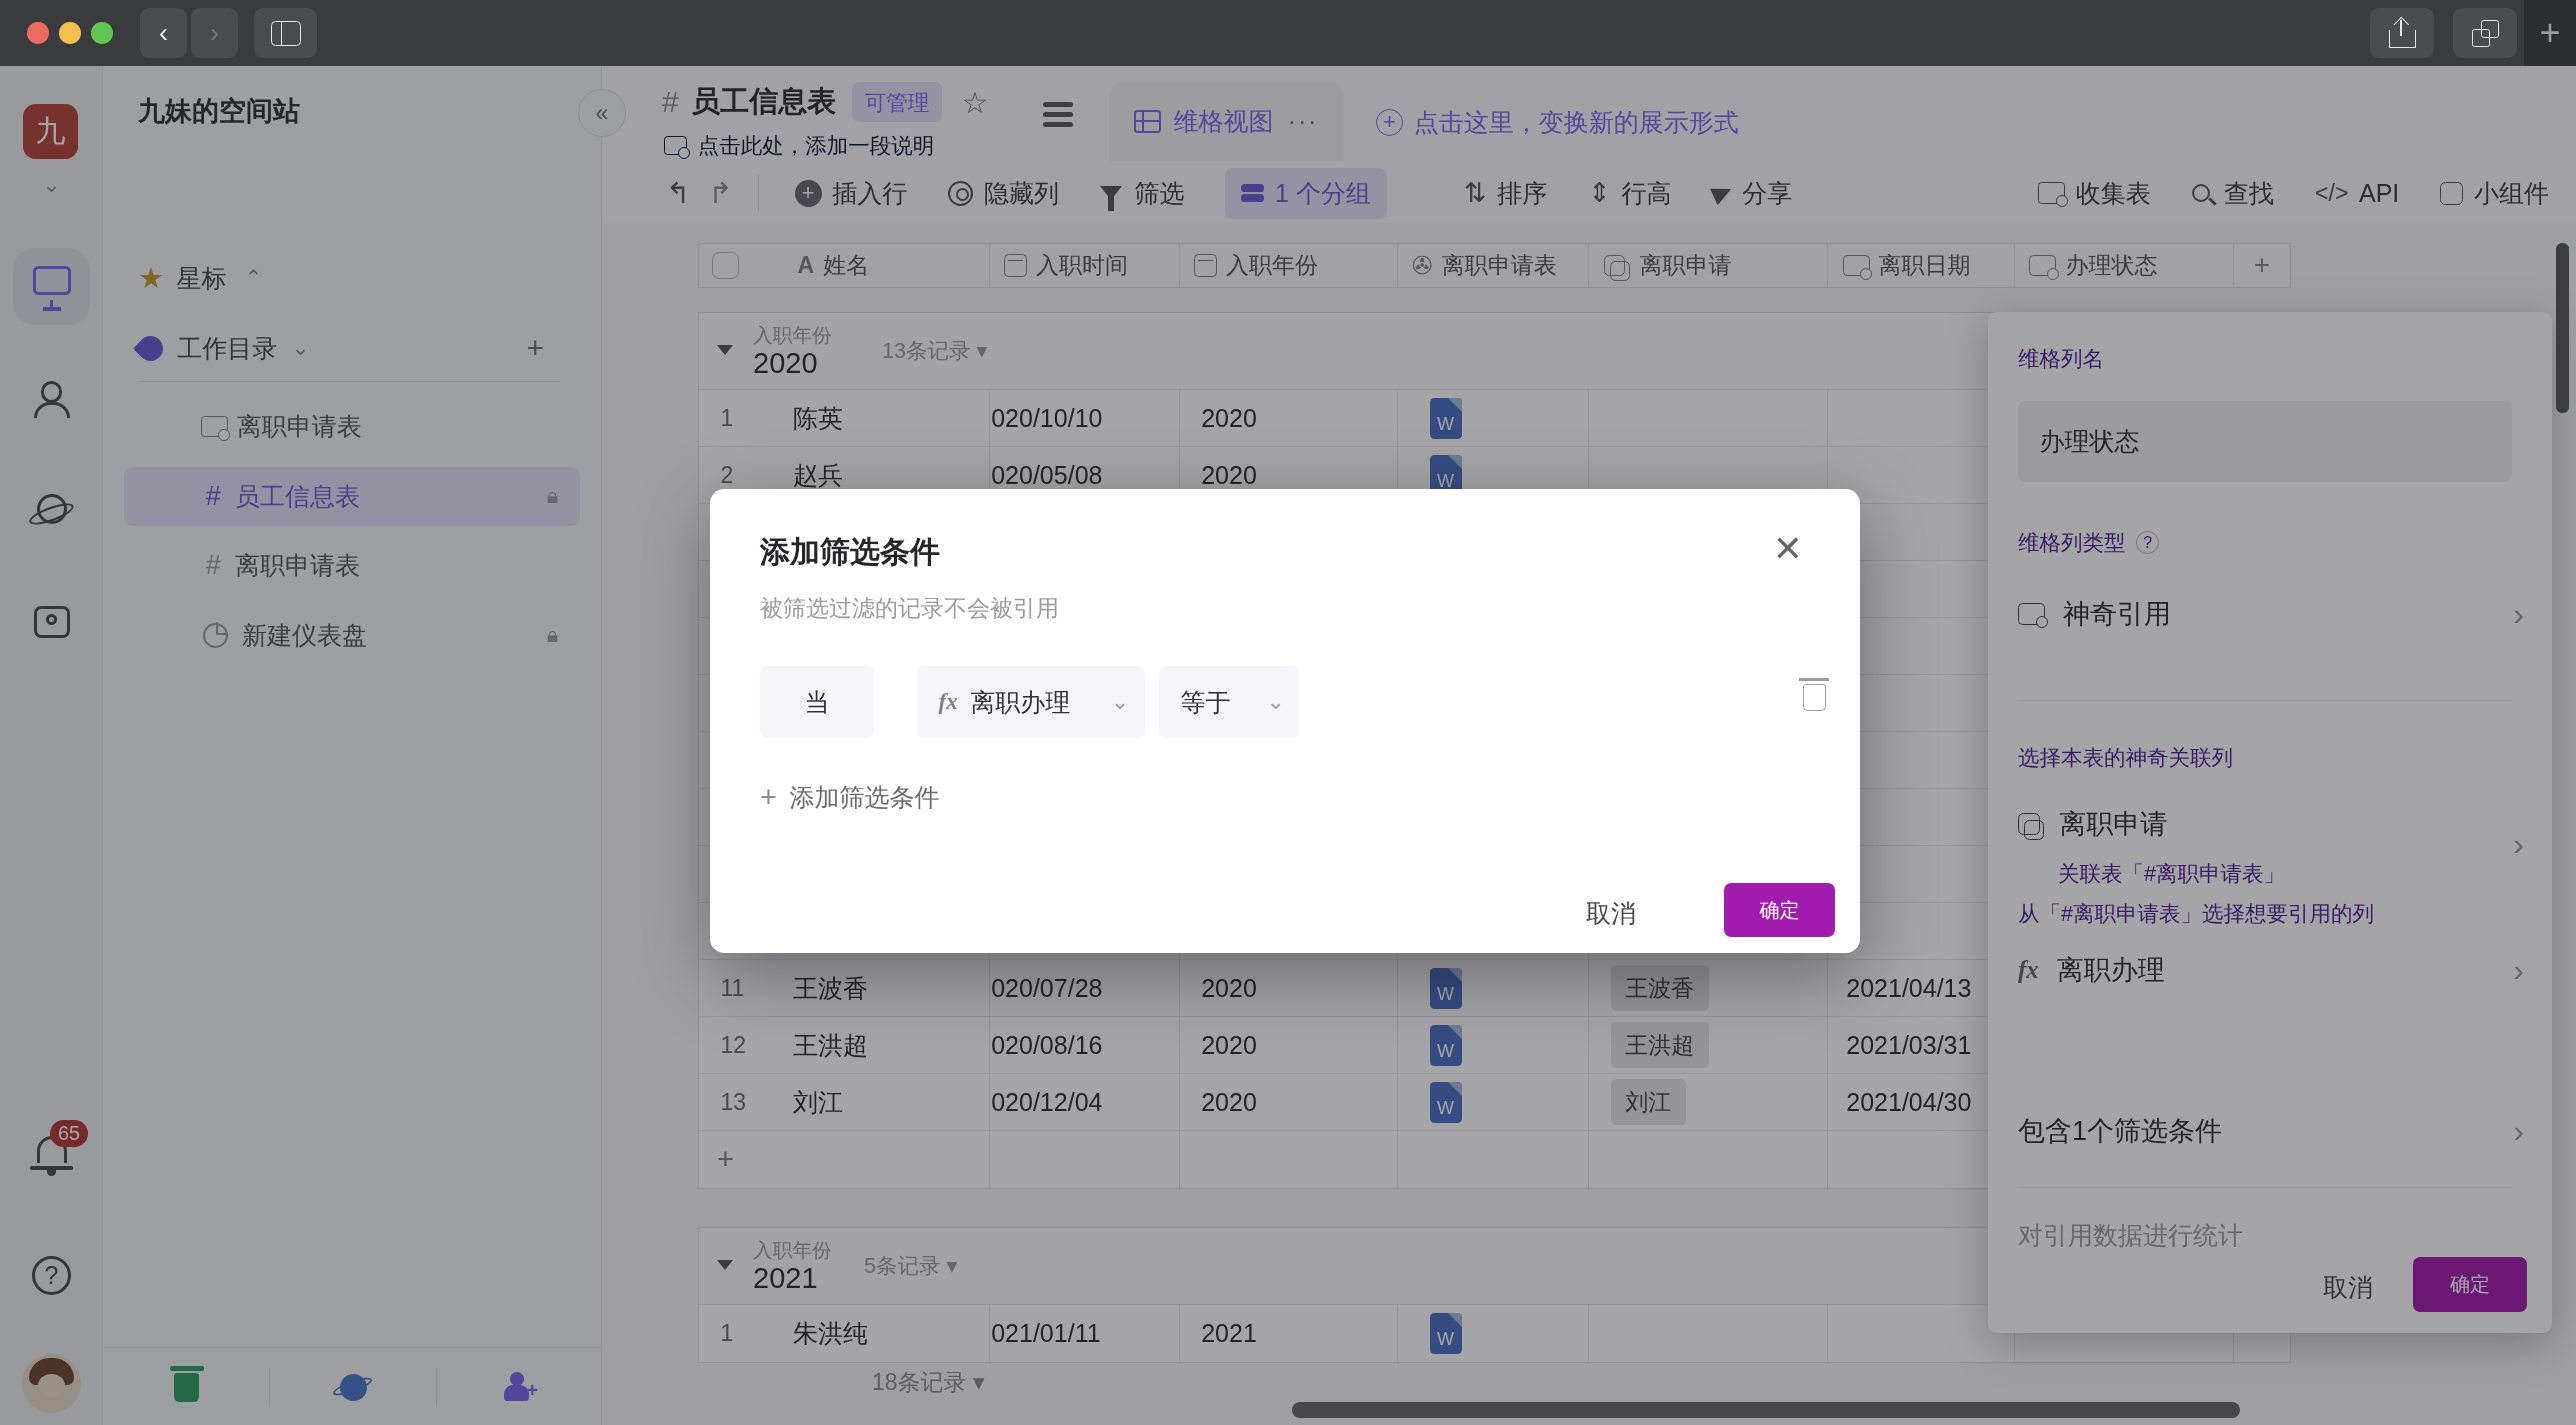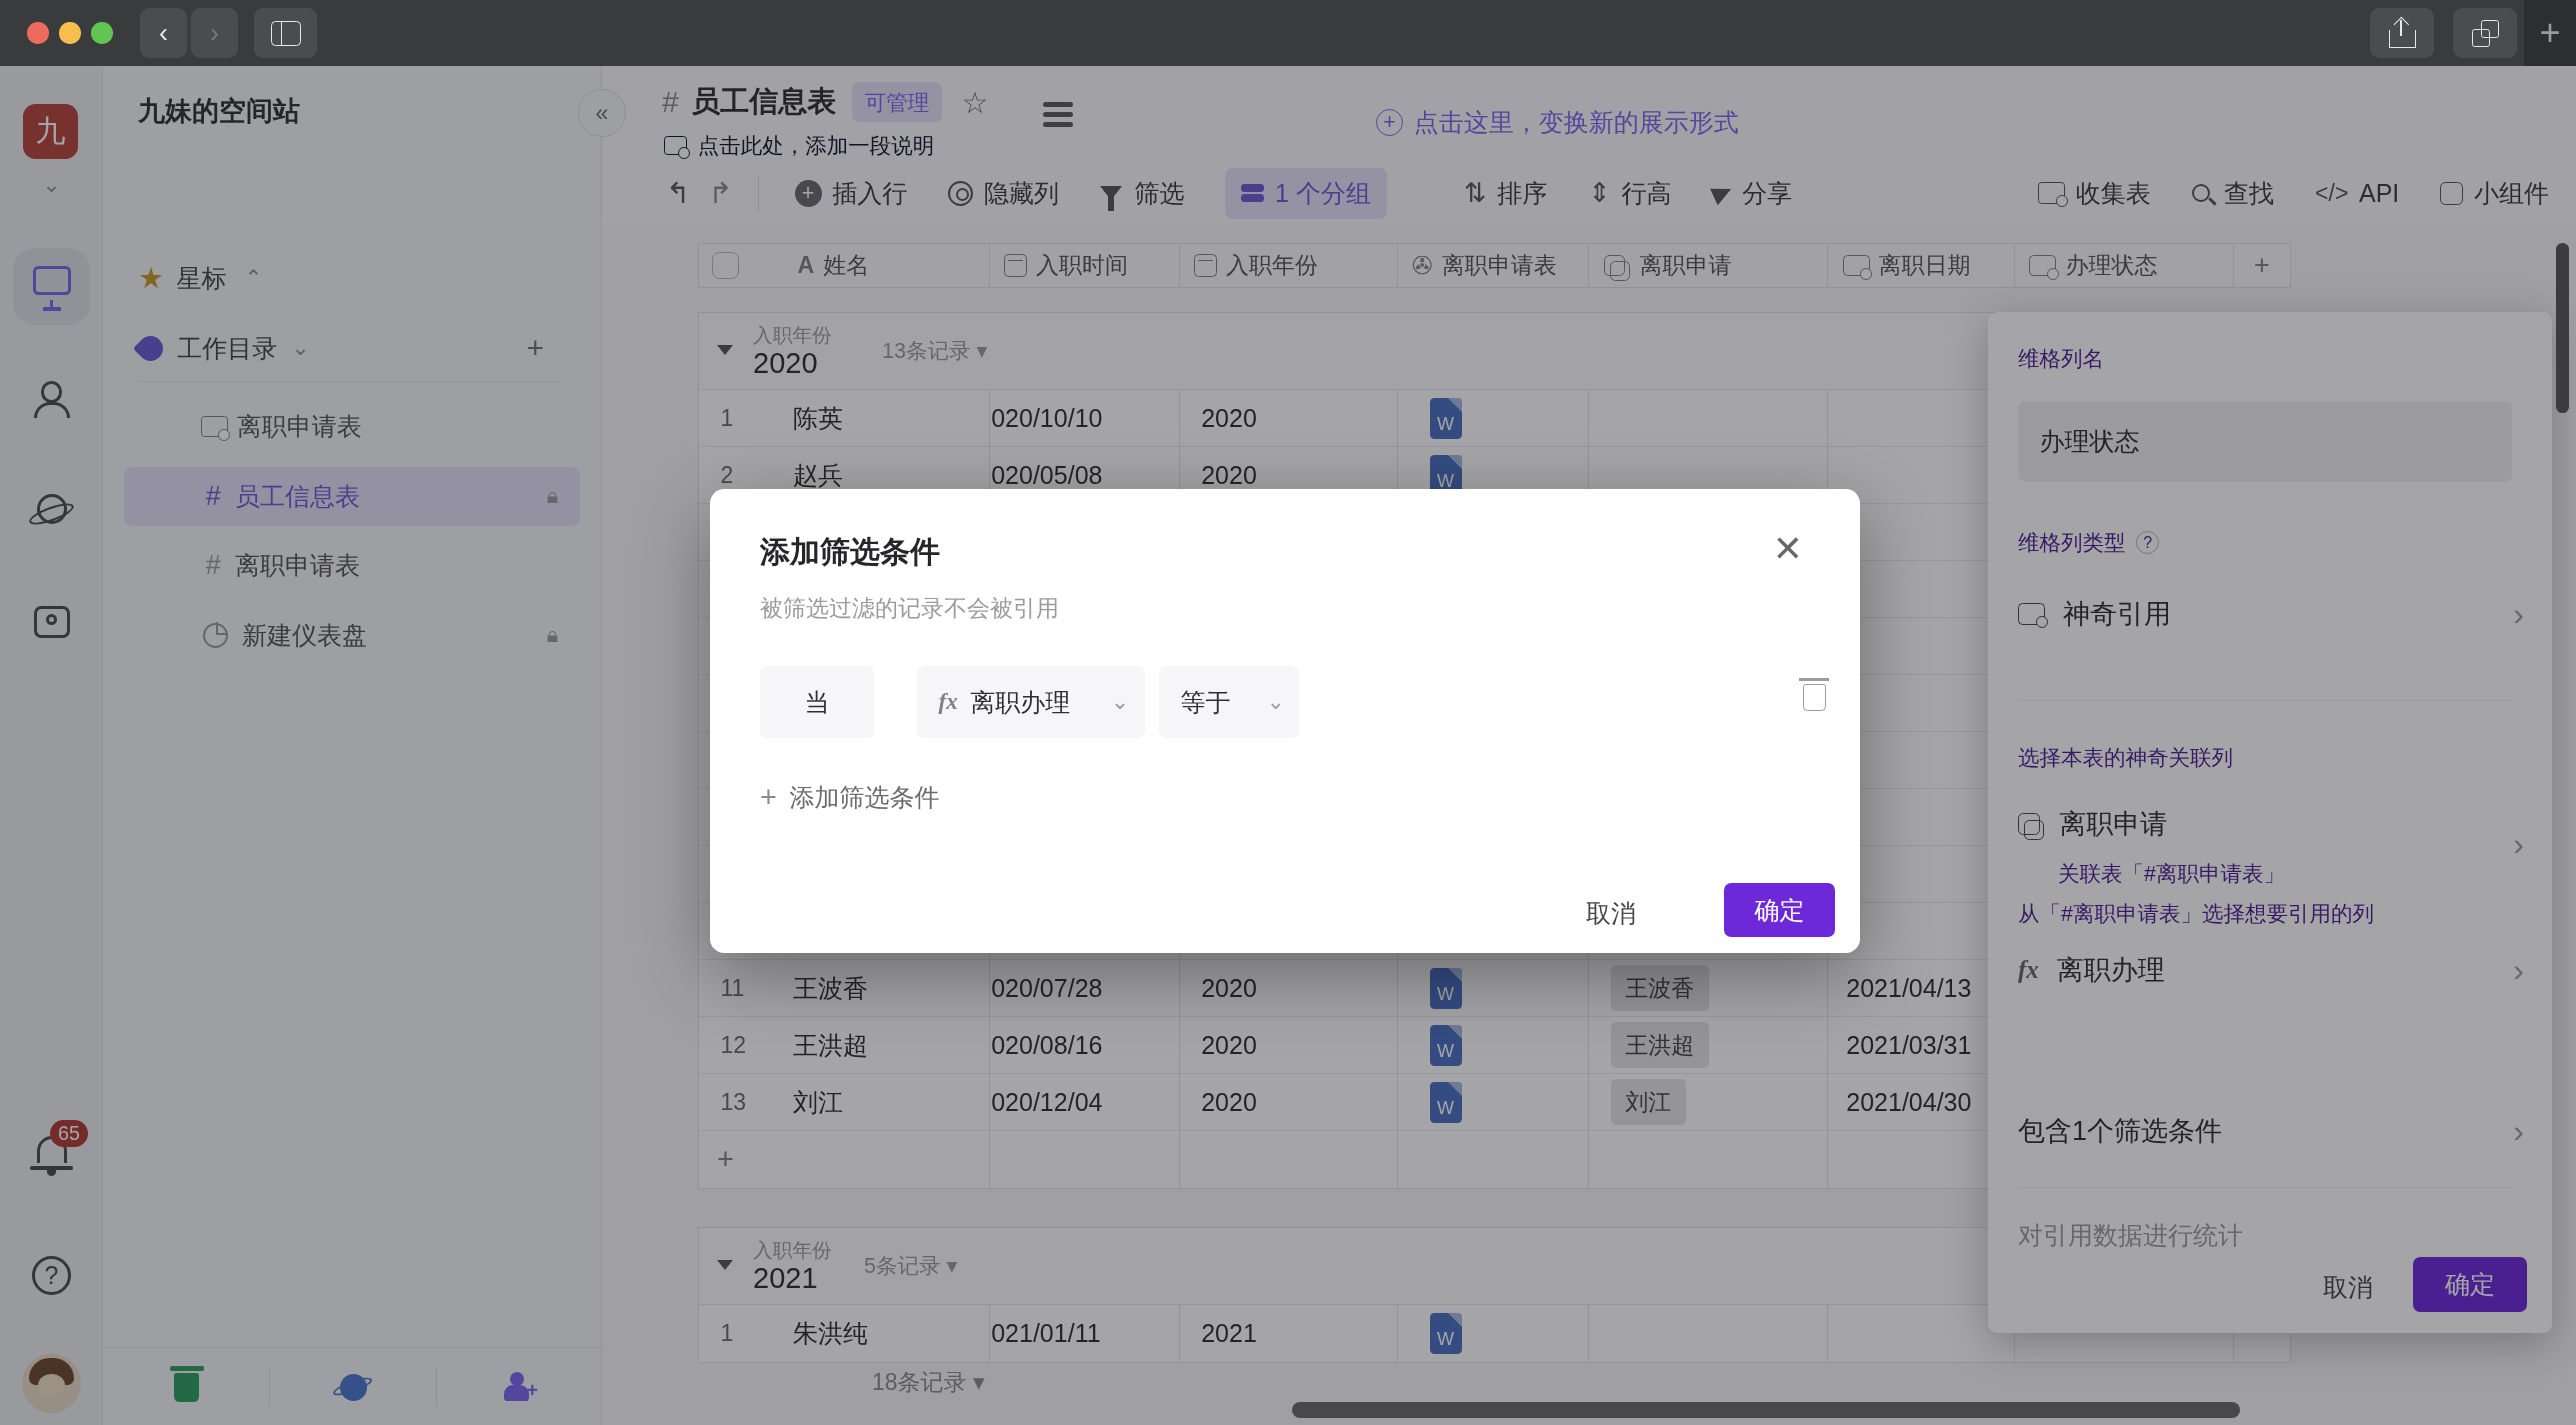--- a/index.html
+++ b/index.html
@@ -92,21 +92,21 @@
   .rpanel{position:absolute;left:1988px;top:312px;width:564px;height:1021px;background:#fff;border-radius:9px;
           box-shadow:0 10.7px 43px rgba(0,0,0,.25);z-index:20;overflow:hidden;}
   .rp-label{position:absolute;left:30px;font-size:21.5px;color:#4c1d95;text-align:right;}
   .rp-input{position:absolute;left:30px;width:494px;height:81px;background:#f1f1f4;border-radius:7.2px;
             display:flex;align-items:center;padding-left:21.5px;font-size:25px;color:#2f2f33;}
   .rp-row{position:absolute;left:30px;width:506px;display:flex;align-items:center;font-size:27px;color:#2f2f33;}
   .rp-chev{position:absolute;right:0;color:#9a9aa0;font-size:32px;}
   .rp-div{position:absolute;left:30px;width:494px;border-top:0.9px solid #ececf0;}
   .toggle{width:75px;height:36px;border-radius:18px;background:#7b67ee;position:relative;}
   .toggle::after{content:"";position:absolute;right:3.6px;top:3.6px;width:29px;height:29px;border-radius:50%;background:#fff;}
-  .btn-ok{background:#6d28d9;color:#fff;border-radius:7.2px;display:flex;align-items:center;justify-content:center;font-size:25px;}
+  .btn-ok{background:#a21caf;color:#fff;border-radius:7.2px;display:flex;align-items:center;justify-content:center;font-size:20px;}
 
   
   .dim{position:absolute;left:0;top:66px;width:2576px;height:1360px;background:rgba(18,18,24,.38);z-index:50;}
   .modal{position:absolute;left:710px;top:489px;width:1150px;height:464px;background:#fff;border-radius:14.3px;
          box-shadow:0 21.5px 72px rgba(0,0,0,.35);z-index:60;}
   .m-box{background:#f6f6f8;border-radius:7.2px;height:72px;display:flex;align-items:center;font-size:25px;color:#2f2f33;position:absolute;top:177px;}
   .scrollh{position:absolute;left:1292px;top:1402px;width:948px;height:16px;border-radius:8px;background:#69696d;z-index:30;}
   .scrollv{position:absolute;left:2556px;top:243px;width:12.5px;height:170px;border-radius:6.3px;background:#55565a;z-index:30;}
 </style>
 </head>
@@ -251,20 +251,25 @@
     <span class="ic-look" style="margin-right:10.7px;border-radius:3.6px;width:23px;height:19.7px;"></span>
     <span>点击此处，添加一段说明</span>
   </div>
 
   <div class="abs ic-bars" style="left:1043px;top:97px;z-index:6;">
       <span></span>
       <span></span>
       <span></span>
     </div>
 
+  <div class="tab-active">
+    <span class="ic-gridv purple" style="margin:0 12.5px 0 25px;"></span>
+    <span class="purple" style="font-size:25px;">维格视图</span>
+    <span style="margin-left:14.3px;color:#707075;font-size:25px;letter-spacing:1.8px;">···</span>
+  </div>
   <div class="abs purple" style="left:1376px;top:106px;display:flex;align-items:center;font-size:25px;z-index:6;">
     <span style="width:27px;height:27px;border:1.8px solid #7b67ee;border-radius:50%;display:inline-flex;align-items:center;justify-content:center;margin-right:10.7px;font-size:21.5px;">+</span>
     <span>点击这里，变换新的展示形式</span>
   </div>
 
   <div class="toolbar">
     <span style="margin:0 18px 0 63px;color:#55555a;font-size:29px;">↰</span>
     <span style="margin-right:25px;color:#8a8a90;font-size:29px;">↱</span>
     <span style="width:0.9px;height:36px;background:#dcdce1;margin-right:36px;"></span>
     <span class="tb-item">

